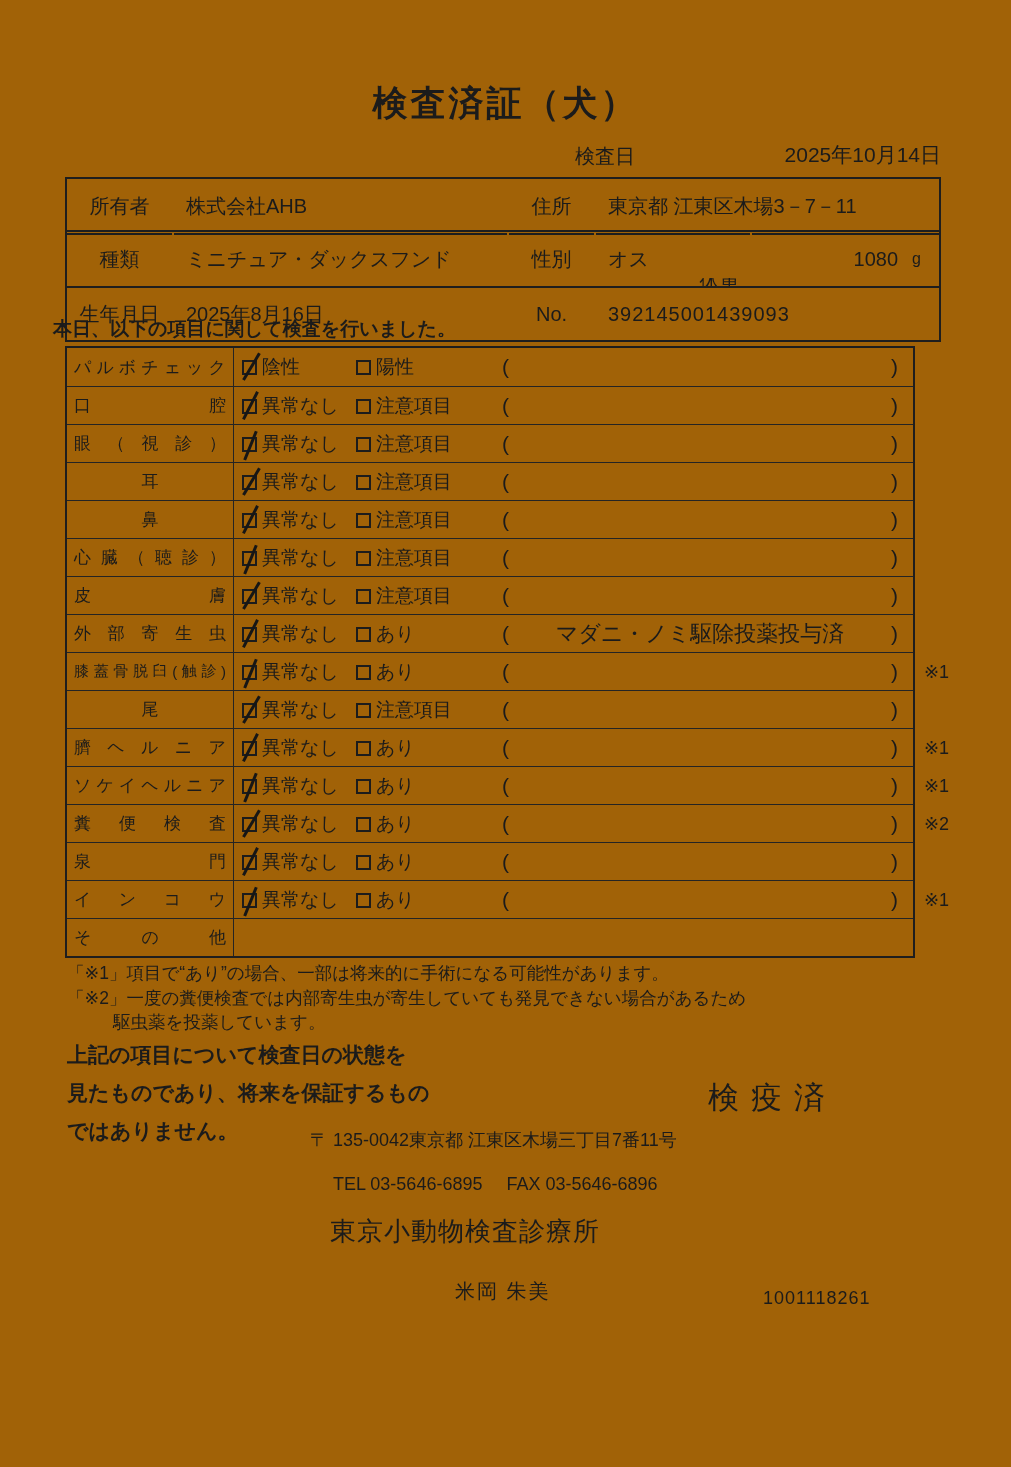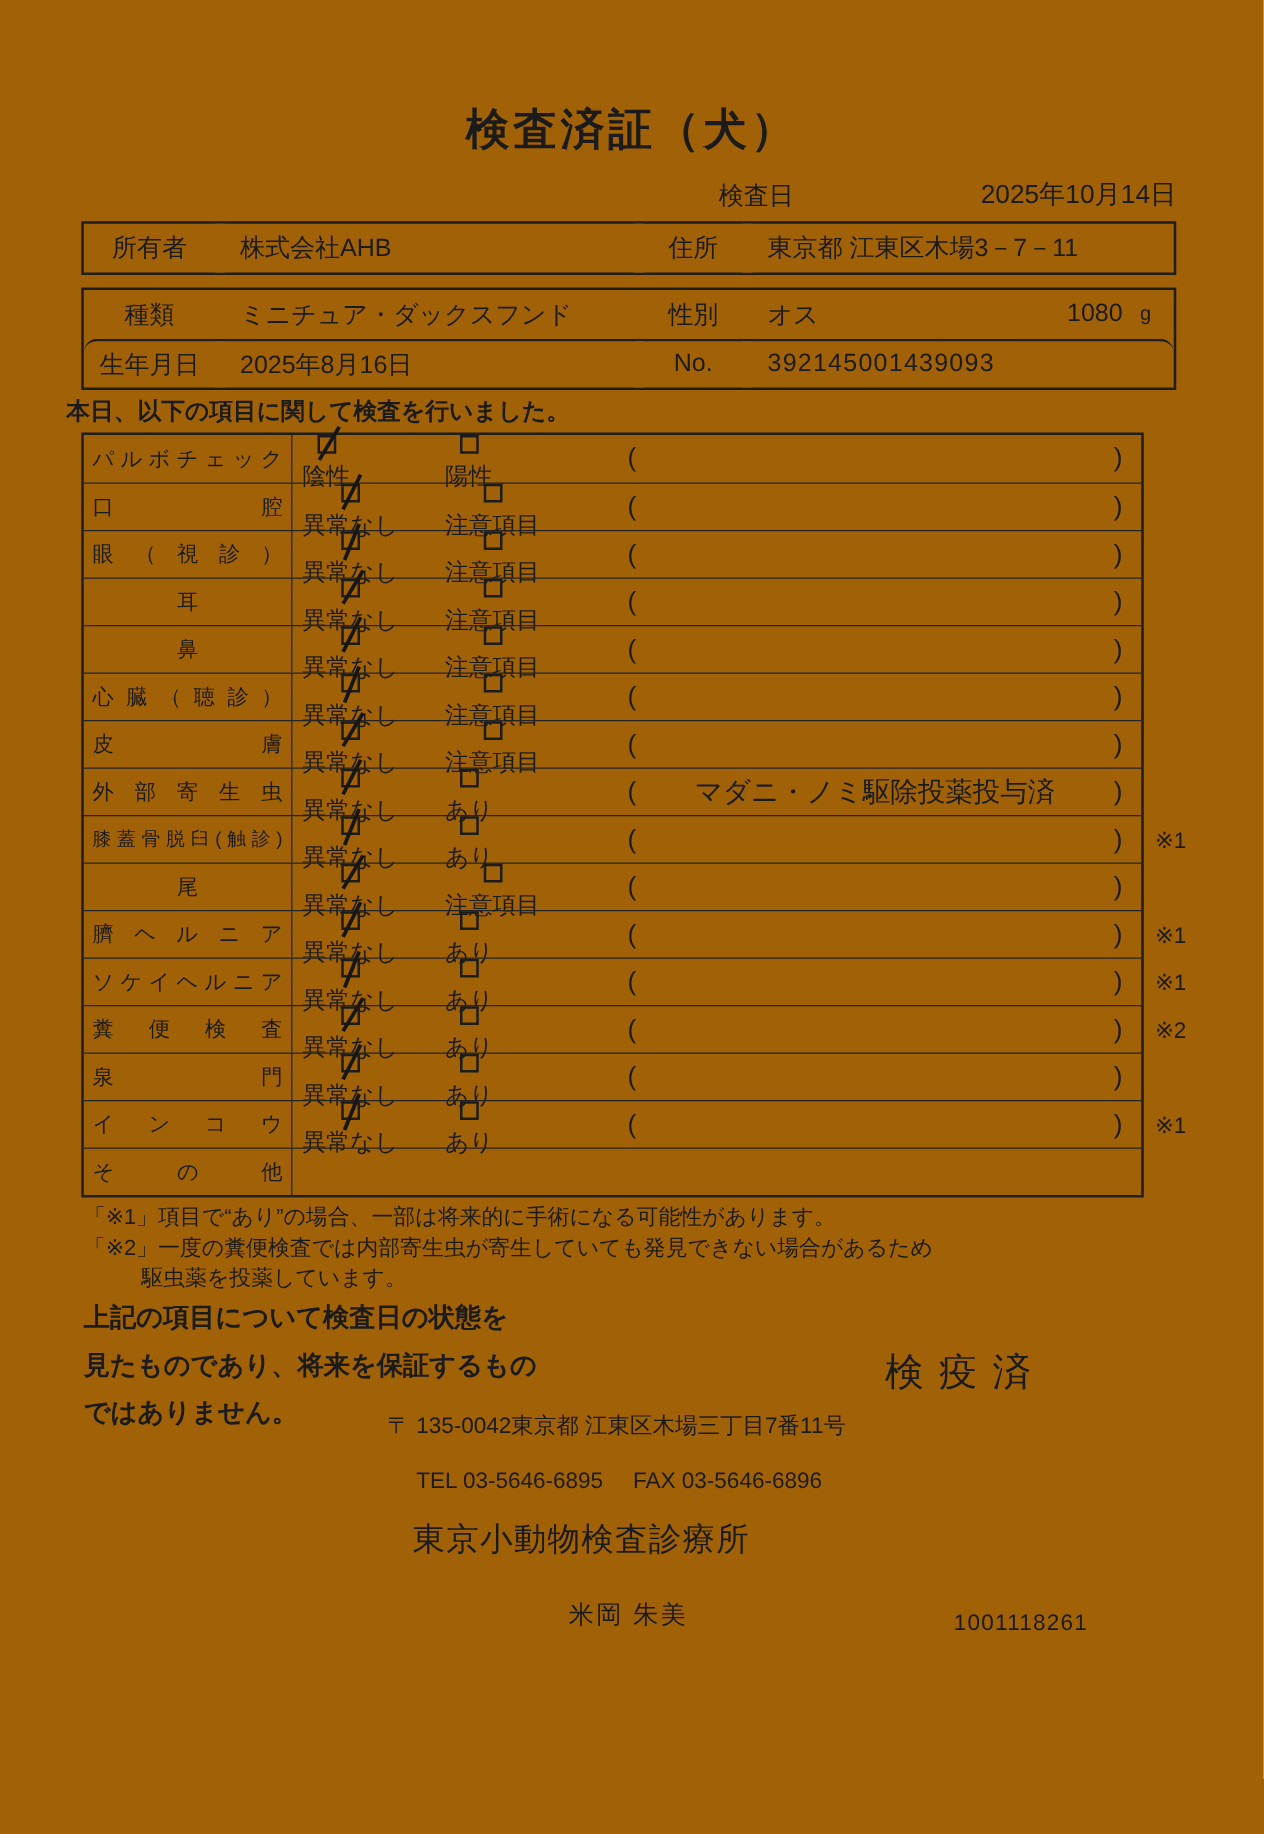--- a/index.html
+++ b/index.html
@@ -15,27 +15,27 @@
   
   .title{
     position:absolute;top:80px;left:0;width:100%;
     text-align:center;font-size:35px;font-weight:600;letter-spacing:3px;
   }
   .date-label{position:absolute;top:143px;left:575px;font-size:20px;font-weight:500;}
   .date-value{position:absolute;top:141px;right:70px;font-size:21px;font-weight:500;}
 
   
   .tbl{position:absolute;left:65px;width:876px;border:2px solid #1e1e1e;box-sizing:border-box;}
-  .tbl .trow{display:flex;height:39px;box-sizing:border-box;border-radius:11px;}
+  .tbl .trow{display:flex;height:54px;box-sizing:border-box;}
   .tbl .trow + .trow{border-top:2px solid #1e1e1e;}
   .tbl .tcell{
     box-sizing:border-box;display:flex;align-items:center;
     font-size:20px;overflow:hidden;white-space:nowrap;
   }
-  .tbl .tcell + .tcell{border-left:8px solid #a16207;}
+  .tbl .tcell + .tcell{border-left:2px solid #a16207;}
   .tcell.lab{justify-content:center;font-weight:500;}
   .tcell.val{padding-left:12px;font-weight:500;}
   .tbl-owner{top:177px;}
   .tbl-info{top:230px;}
   .w-label{width:105px;}
   .w-big{width:335px;}
   .w-mid{width:87px;}
   .w-sex{width:93px;}
   .w-wt{width:63px;margin-top:46px;}
   .w-rest{flex:1;}
@@ -58,21 +58,21 @@
     width:167px;box-sizing:border-box;border-right:1.5px solid #242424;
     display:flex;align-items:center;padding:0 7px;
   }
   .label-inner{
     flex:1;display:flex;justify-content:space-between;align-items:center;
     font-size:17px;font-weight:500;white-space:nowrap;
   }
   .label-inner.center{justify-content:center;}
   .label-inner.small{font-size:15px;}
   .crow .content{flex:1;position:relative;}
-  .opt{position:absolute;top:0;height:38px;display:flex;align-items:center;gap:5px;flex-direction:column;}
+  .opt{position:absolute;top:0;height:38px;display:flex;align-items:center;gap:5px;}
   .opt1{left:8px;}
   .opt2{left:122px;}
   .optlabel{font-size:19px;font-weight:500;white-space:nowrap;}
   .cb{
     position:relative;width:15px;height:15px;
     border:2px solid #1c1c1c;box-sizing:border-box;display:inline-block;flex:none;
   }
   .cb.checked::after{
     content:"";position:absolute;left:5px;top:-11px;width:2.5px;height:31px;
     background:#161616;transform:rotate(27deg);

